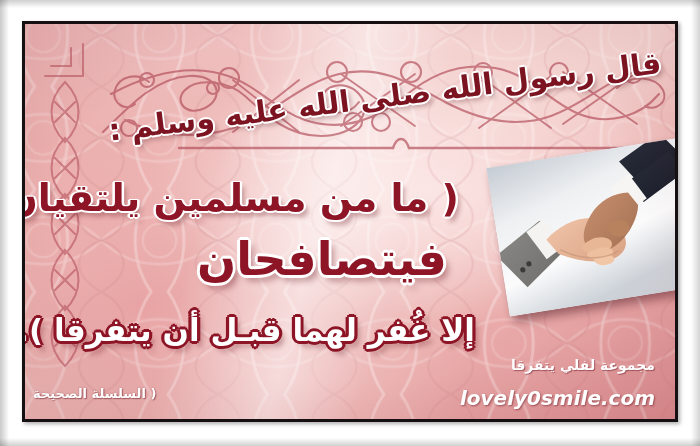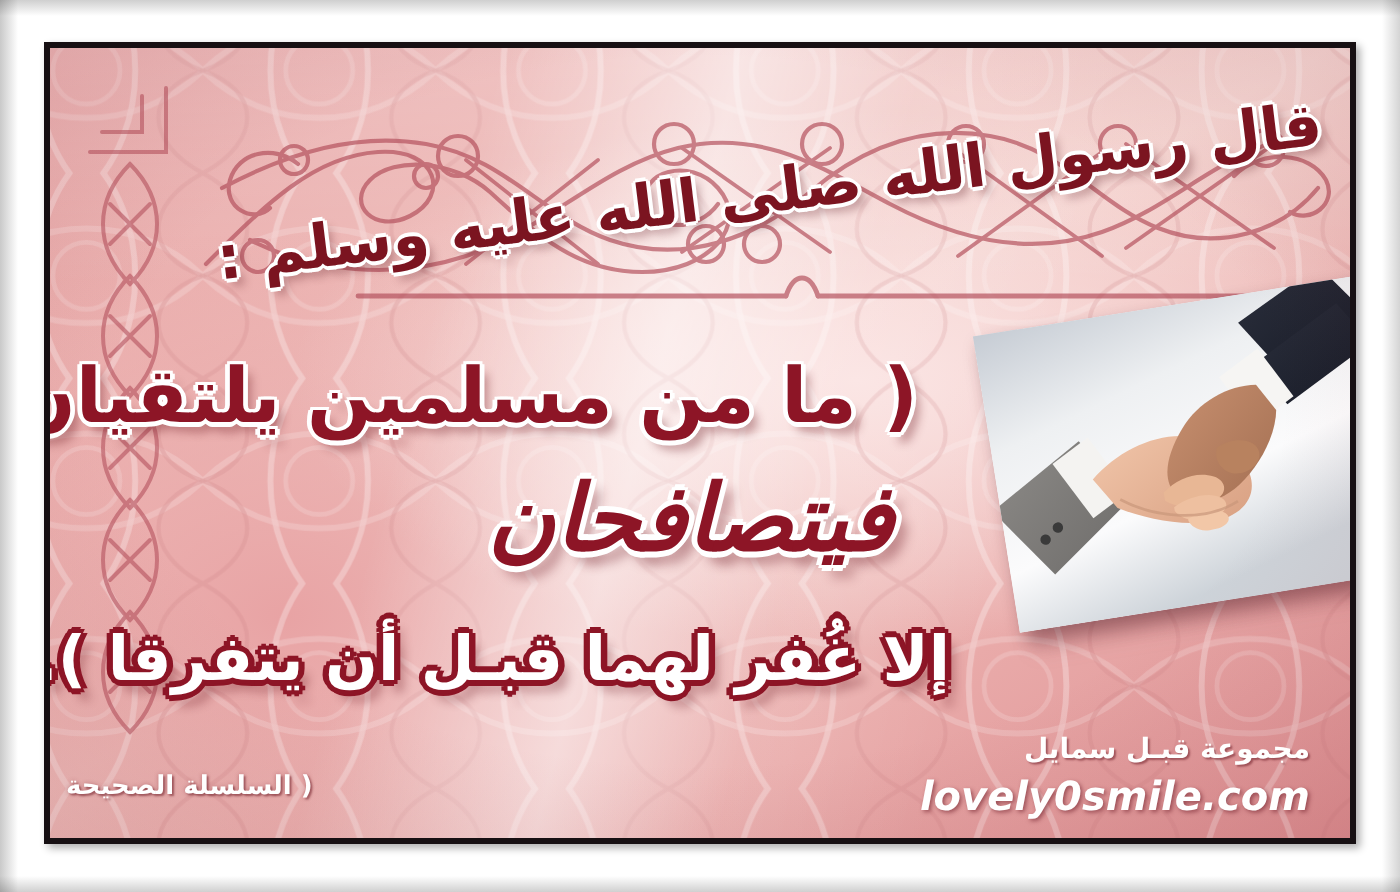--- a/index.html
+++ b/index.html
@@ -163,21 +163,20 @@
       1.4px 0 0 #fff, -1.4px 0 0 #fff, 0 1.4px 0 #fff, 0 -1.4px 0 #fff,
       1.4px 1.4px 0 #fff, -1.4px 1.4px 0 #fff, 1.4px -1.4px 0 #fff, -1.4px -1.4px 0 #fff,
       2.4px 0 0 #fff, -2.4px 0 0 #fff, 0 2.4px 0 #fff,
       4px 5px 5px rgba(110,25,35,0.38);
   }
   #line-2 {
     right: 228px;
     top: 208px;
     font-size: 46px;
     color: #8d1526;
-    font-style: italic;
     letter-spacing: -1px;
     text-shadow:
       1.6px 0 0 #fff, -1.6px 0 0 #fff, 0 1.6px 0 #fff, 0 -1.6px 0 #fff,
       1.6px 1.6px 0 #fff, -1.6px 1.6px 0 #fff, 1.6px -1.6px 0 #fff, -1.6px -1.6px 0 #fff,
       2.8px 0 0 #fff, -2.8px 0 0 #fff, 0 2.8px 0 #fff, 0 -2.8px 0 #fff,
       5px 6px 6px rgba(110,25,35,0.40);
   }
   #line-3 {
     right: 200px;
     top: 288px;
@@ -220,21 +219,21 @@
   }
   #credit-url {
     font-family: "DejaVu Sans", sans-serif;
     font-size: 20px;
     font-weight: 700;
     font-style: italic;
     color: #ffffff;
     letter-spacing: 0px;
     text-shadow: 1px 1px 2px rgba(120,40,50,0.65);
     line-height: 1.1;
-    margin-top: 3px;
+    margin-top: 13px;
   }
 </style>
 </head>
 <body>
 
 <div id="card">
 
   <div id="frame">
     <div id="canvas">
 
@@ -362,19 +361,19 @@
 
       <div id="hadith-intro" class="rtl">قال رسول الله صلى الله عليه وسلم :</div>
 
       <div id="line-1" class="hadith-line rtl">( ما من مسلمين يلتقيان</div>
       <div id="line-2" class="hadith-line rtl">فيتصافحان</div>
       <div id="line-3" class="hadith-line rtl">إلا غُفر لهما قبـل أن يتفرقا ).</div>
 
       <div id="source" class="rtl">( السلسلة الصحيحة</div>
 
       <div id="credit">
-        <div id="credit-ar" class="rtl">مجموعة قبـل سمايل</div>
+        <div id="credit-ar" class="rtl">مجموعة لفلي يتفرقا</div>
         <div id="credit-url">lovely0smile.com</div>
       </div>
 
     </div>
   </div>
 </div>
 
 </body></html>

